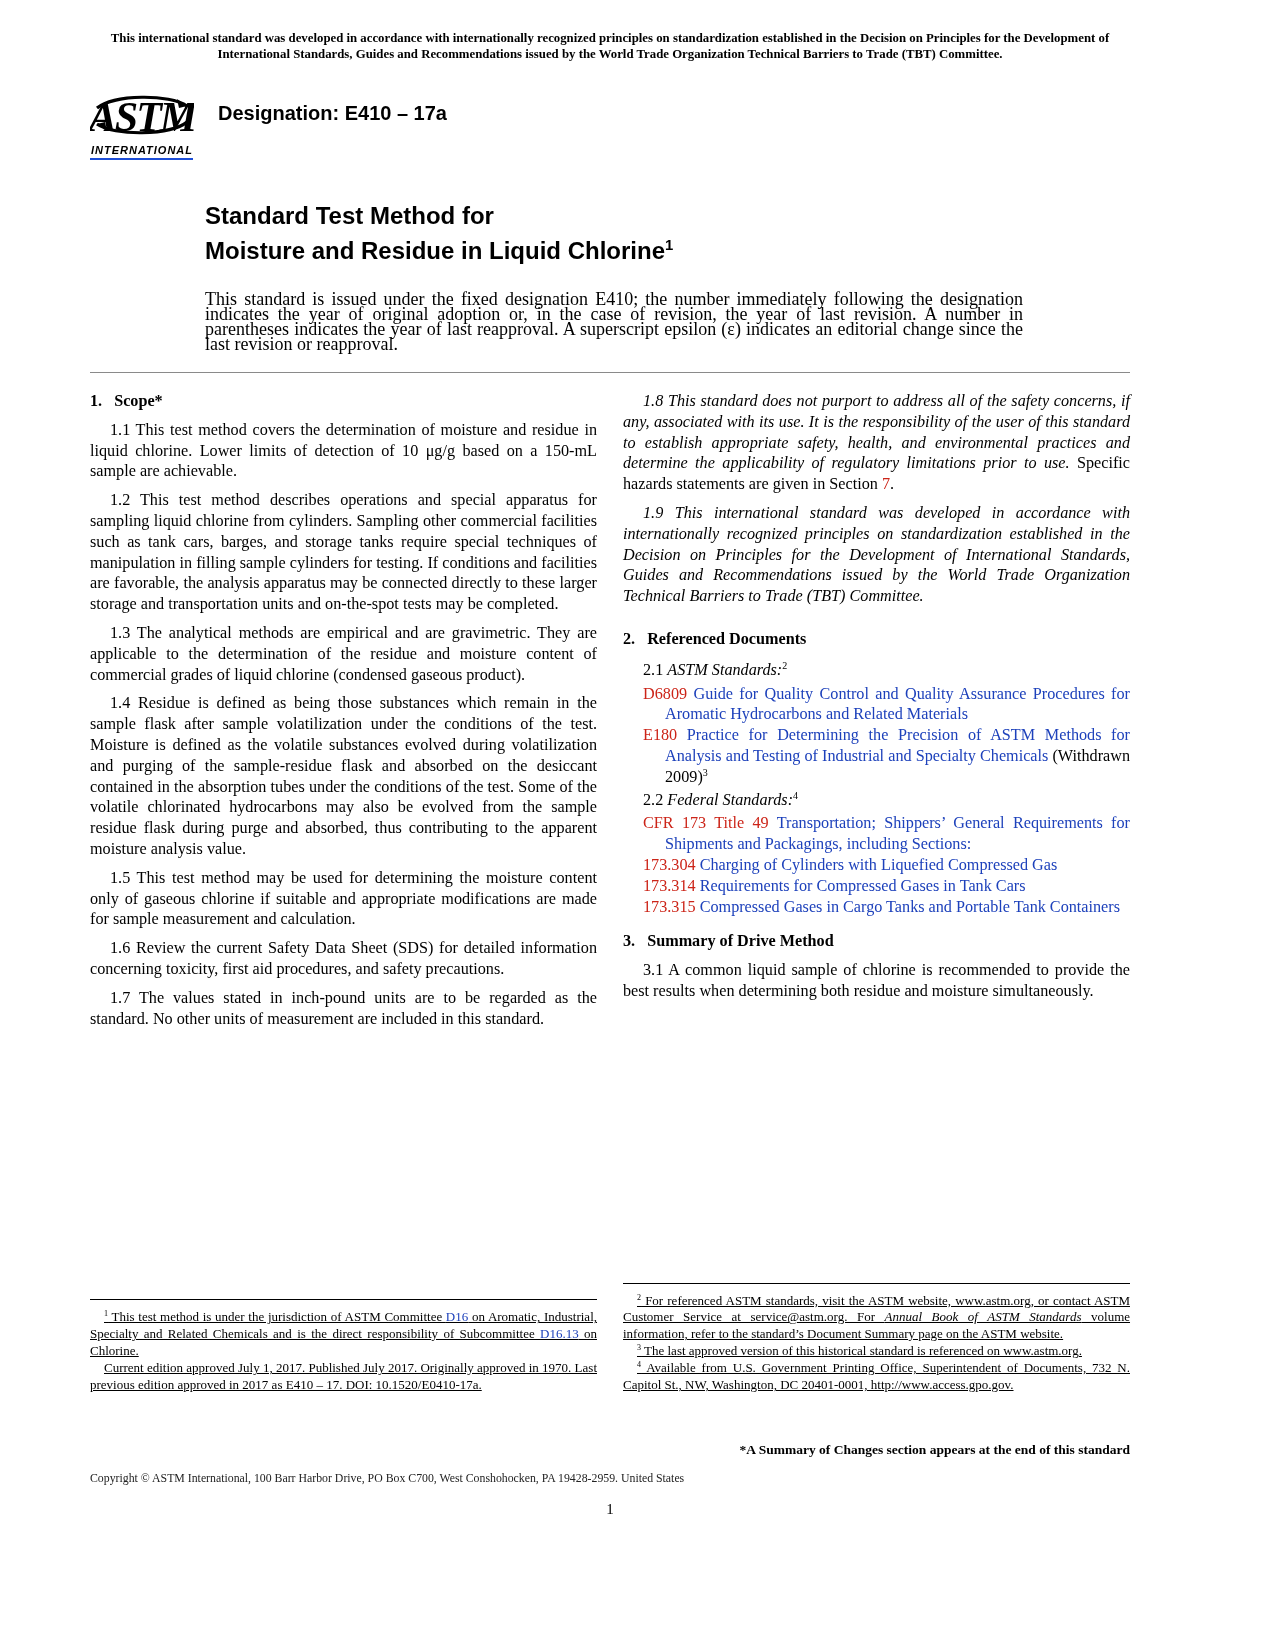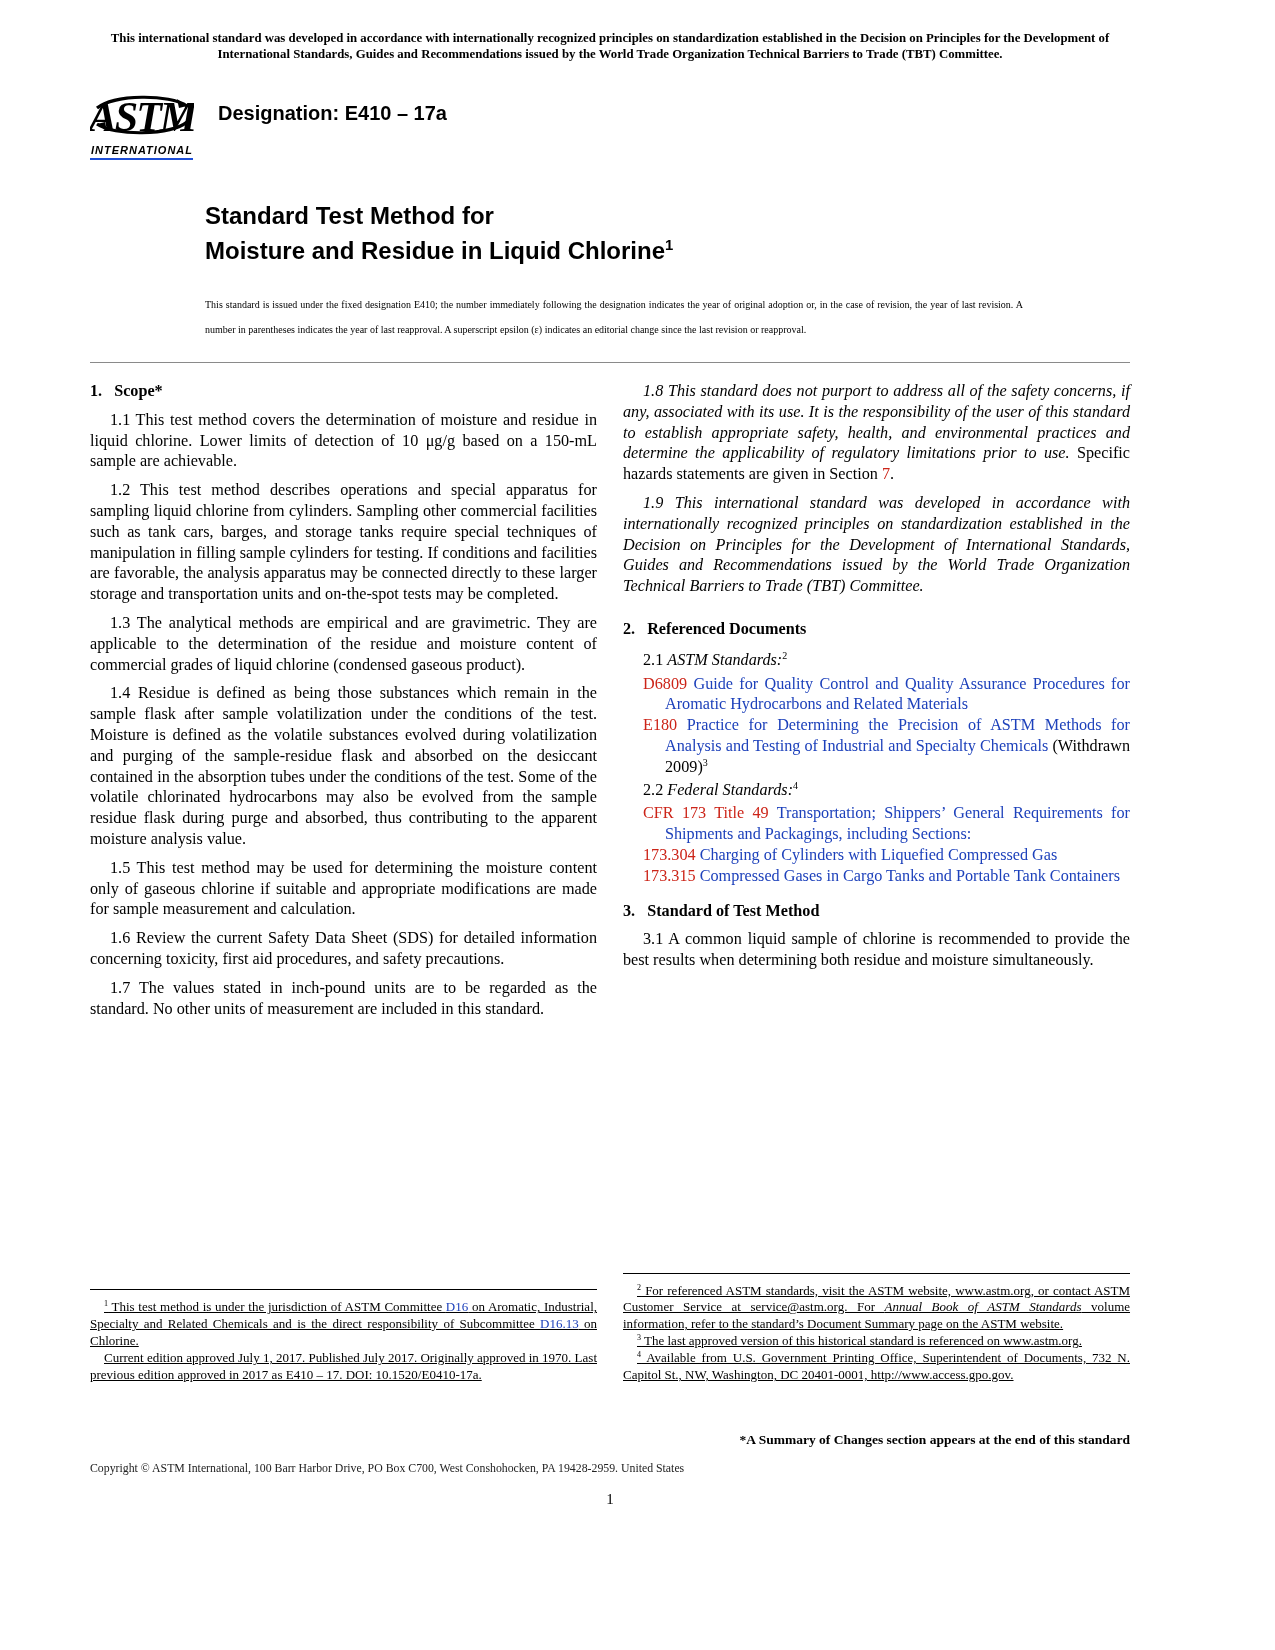--- a/index.html
+++ b/index.html
@@ -44,21 +44,21 @@
   
   .title-block{margin-left:115px;}
   h1{
     font-family:"Liberation Sans", sans-serif;
     font-size:24px;line-height:35px;font-weight:bold;
     margin-top:26px;
   }
   h1 .tl{display:block;}
   .issued{
     margin-top:24px;width:818px;
-    font-size:10px;line-height:25px;
+    font-size:18px;line-height:15px;
     text-align:justify;
   }
   .head-rule{
     border:none;border-top:1px solid var(--rule-gray);
     margin:20px 0 0 0;
   }
   
   .columns{display:flex;gap:26px;margin-top:16px;height:1005px;}
   .col{
     flex:1;display:flex;flex-direction:column;
@@ -152,22 +152,23 @@
     <section class="col">
       <p class="para" style="margin-top:2px"><span class="seg-em">1.8 This standard does not purport to address all of the safety concerns, if any, associated with its use. It is the responsibility of the user of this standard to establish appropriate safety, health, and environmental practices and determine the applicability of regulatory limitations prior to use.</span><span> Specific hazards statements are given in Section </span><span class="seg-ref">7</span><span>.</span></p>
       <p class="para em-para">1.9 This international standard was developed in accordance with internationally recognized principles on standardization established in the Decision on Principles for the Development of International Standards, Guides and Recommendations issued by the World Trade Organization Technical Barriers to Trade (TBT) Committee.</p>
       <h2 class="sec-h"><span class="num">2.</span><span>Referenced Documents</span></h2>
       <p class="sub-h"><span>2.1 </span><span class="seg-em">ASTM Standards:</span><span class="seg-sup">2</span></p>
       <p class="ref-item"><span class="seg-ref">D6809</span><span class="seg-link"> Guide for Quality Control and Quality Assurance Procedures for Aromatic Hydrocarbons and Related Materials</span></p>
       <p class="ref-item"><span class="seg-ref">E180</span><span class="seg-link"> Practice for Determining the Precision of ASTM Methods for Analysis and Testing of Industrial and Specialty Chemicals </span><span>(Withdrawn 2009)</span><span class="seg-sup">3</span></p>
       <p class="sub-h"><span>2.2 </span><span class="seg-em">Federal Standards:</span><span class="seg-sup">4</span></p>
       <p class="ref-item"><span class="seg-ref">CFR 173 Title 49</span><span class="seg-link"> Transportation; Shippers’ General Requirements for Shipments and Packagings, including Sections:</span></p>
       <p class="ref-item"><span class="seg-ref">173.304</span><span class="seg-link"> Charging of Cylinders with Liquefied Compressed Gas</span></p>
+      <p class="ref-item"><span class="seg-ref">173.314</span><span class="seg-link"> Requirements for Compressed Gases in Tank Cars</span></p>
       <p class="ref-item"><span class="seg-ref">173.315</span><span class="seg-link"> Compressed Gases in Cargo Tanks and Portable Tank Containers</span></p>
-      <h2 class="sec-h"><span class="num">3.</span><span>Standard of Test Method</span></h2>
+      <h2 class="sec-h"><span class="num">3.</span><span>Summary of Drive Method</span></h2>
       <p class="para">3.1 A common liquid sample of chlorine is recommended to provide the best results when determining both residue and moisture simultaneously.</p>
       <div class="footnotes">
         <p><span class="seg-sup">2</span><span> For referenced ASTM standards, visit the ASTM website, www.astm.org, or contact ASTM Customer Service at service@astm.org. For </span><span class="seg-em">Annual Book of ASTM Standards</span><span> volume information, refer to the standard’s Document Summary page on the ASTM website.</span></p>
         <p><span class="seg-sup">3</span><span> The last approved version of this historical standard is referenced on www.astm.org.</span></p>
         <p><span class="seg-sup">4</span><span> Available from U.S. Government Printing Office, Superintendent of Documents, 732 N. Capitol St., NW, Washington, DC 20401-0001, http://www.access.gpo.gov.</span></p>
       </div>
     </section>
 
   </main>
 

